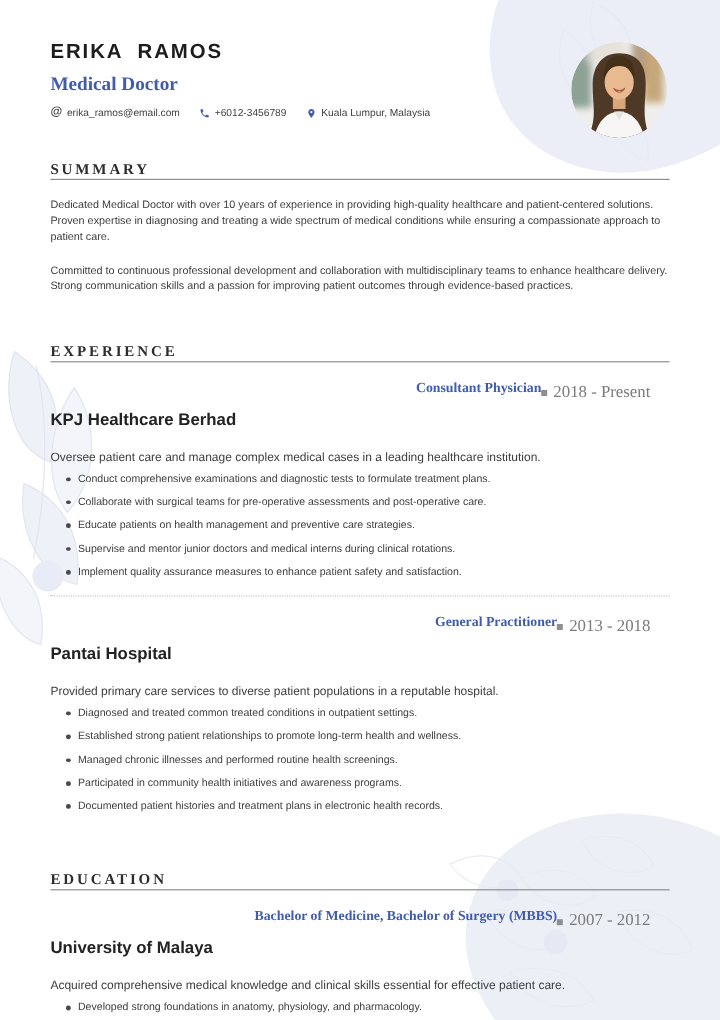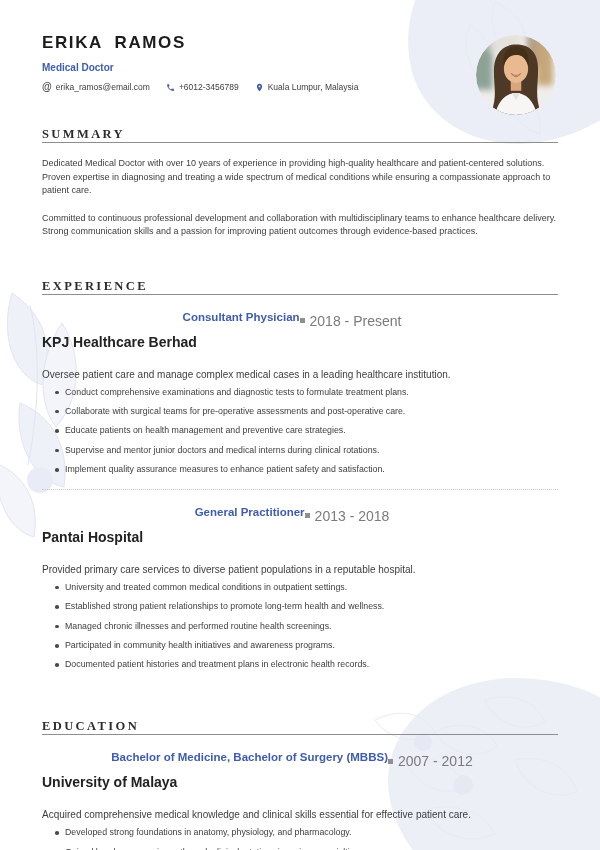--- a/index.html
+++ b/index.html
@@ -30,21 +30,21 @@
   
   .content { position:relative; z-index:1; padding:33px 42px 0 42px; }
 
   
   .header { position:relative; }
   .name {
     font-family:Liberation Sans, sans-serif;
     font-size:17px; font-weight:bold; color:#1c1c1c;
     letter-spacing:1.6px; word-spacing:6px;
   }
-  .job-role { margin-top:9px; font-size:10px; color:#3f5cae; font-weight:bold; }
+  .job-role { margin-top:9px; font-size:16px; color:#3f5cae; font-weight:bold;font-family:Liberation Serif, serif; }
   .contact-row { margin-top:9px; display:flex; align-items:center; gap:16px; font-size:8.5px; color:#3e3e3e; }
   .contact-item { display:flex; align-items:center; gap:4px; }
   .at-glyph { font-size:10px; color:#4a4a4a; font-weight:bold; line-height:1; }
   .cicon { display:inline-block; width:9px; height:9px; }
   .avatar-wrap {
     position:absolute; top:2px; right:2px; width:80px; height:80px;
     border-radius:50%; overflow:hidden; background:#efeeec;
   }
   .avatar-wrap svg { display:block; }
 
@@ -55,21 +55,21 @@
     letter-spacing:2.4px;
     padding-bottom:0; border-bottom:1.5px solid #8e8e8e;
   }
   .summary-section   { margin-top:35px; }
   .experience-section{ margin-top:40px; }
   .education-section { margin-top:48px; }
 
   .para { margin-top:14px; font-size:9px; line-height:1.5; color:#3d3d3d; width:516px; }
 
   .entry { margin-top:16px; }
-  .entry-header { display:flex; justify-content:center; align-items:flex-start; }
+  .entry-header { display:flex; justify-content:flex-end; align-items:flex-start;font-family:Liberation Serif, serif; }
   .entry-title { font-size:11.5px; font-weight:bold; color:#3f5cae; }
   .entry-date {
     display:flex; align-items:center; gap:5px;
     font-size:14px; color:#7b7b7b; margin-right:16px; margin-top:2px; white-space:nowrap;
   }
   .date-square { width:5px; height:5px; background:#8f8f8f; display:inline-block; }
   .entry-company { margin-top:5px; font-size:14px; font-weight:bold; color:#222222; }
   .entry-desc { margin-top:18px; font-size:10px; color:#3d3d3d; line-height:1.4; }
   .entry-bullets { list-style:none; margin:5px 0 0 13px; }
   .entry-bullets li {
@@ -211,21 +211,21 @@
         <div class="entry-header">
           <div class="entry-title">General Practitioner</div>
           <div class="entry-date">
             <span class="date-square"></span>
             <span>2013 - 2018</span>
           </div>
         </div>
         <div class="entry-company">Pantai Hospital</div>
         <div class="entry-desc">Provided primary care services to diverse patient populations in a reputable hospital.</div>
         <ul class="entry-bullets">
-          <li>University and treated common medical conditions in outpatient settings.</li>
+          <li>Diagnosed and treated common treated conditions in outpatient settings.</li>
           <li>Established strong patient relationships to promote long-term health and wellness.</li>
           <li>Managed chronic illnesses and performed routine health screenings.</li>
           <li>Participated in community health initiatives and awareness programs.</li>
           <li>Documented patient histories and treatment plans in electronic health records.</li>
         </ul>
       </div>
     </div>
 
     <div class="education-section">
       <div class="section-heading">EDUCATION</div>

